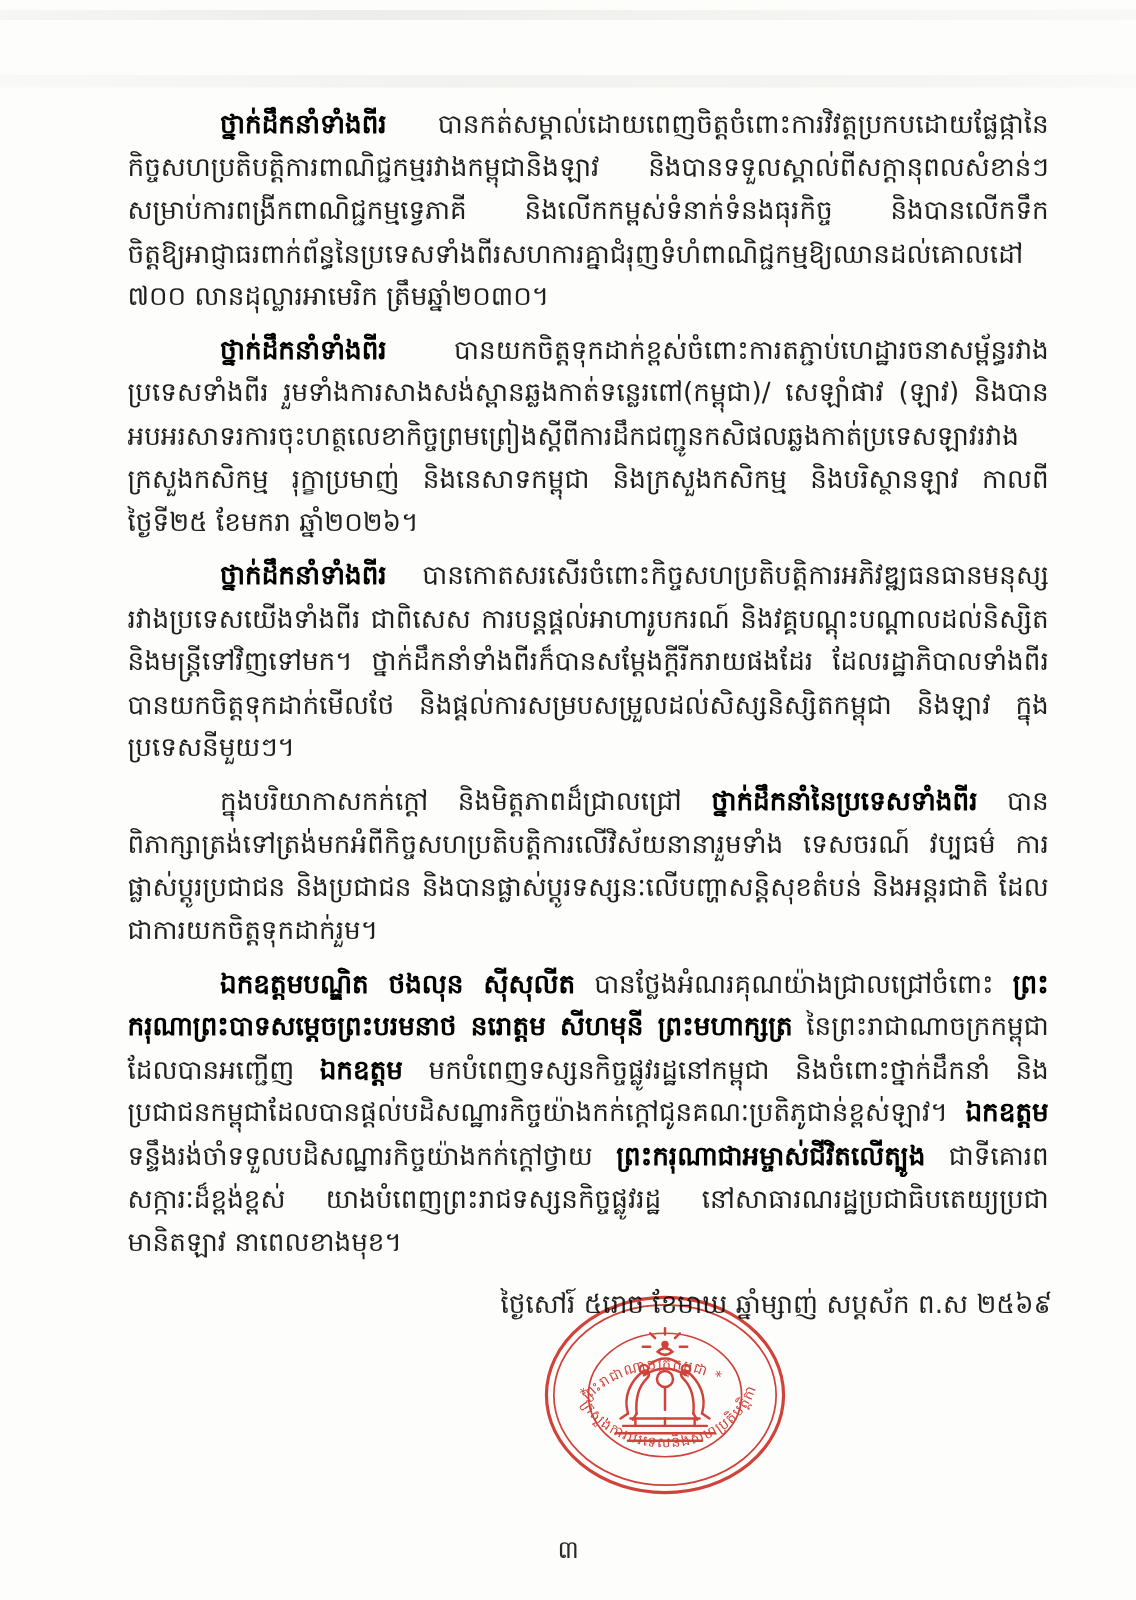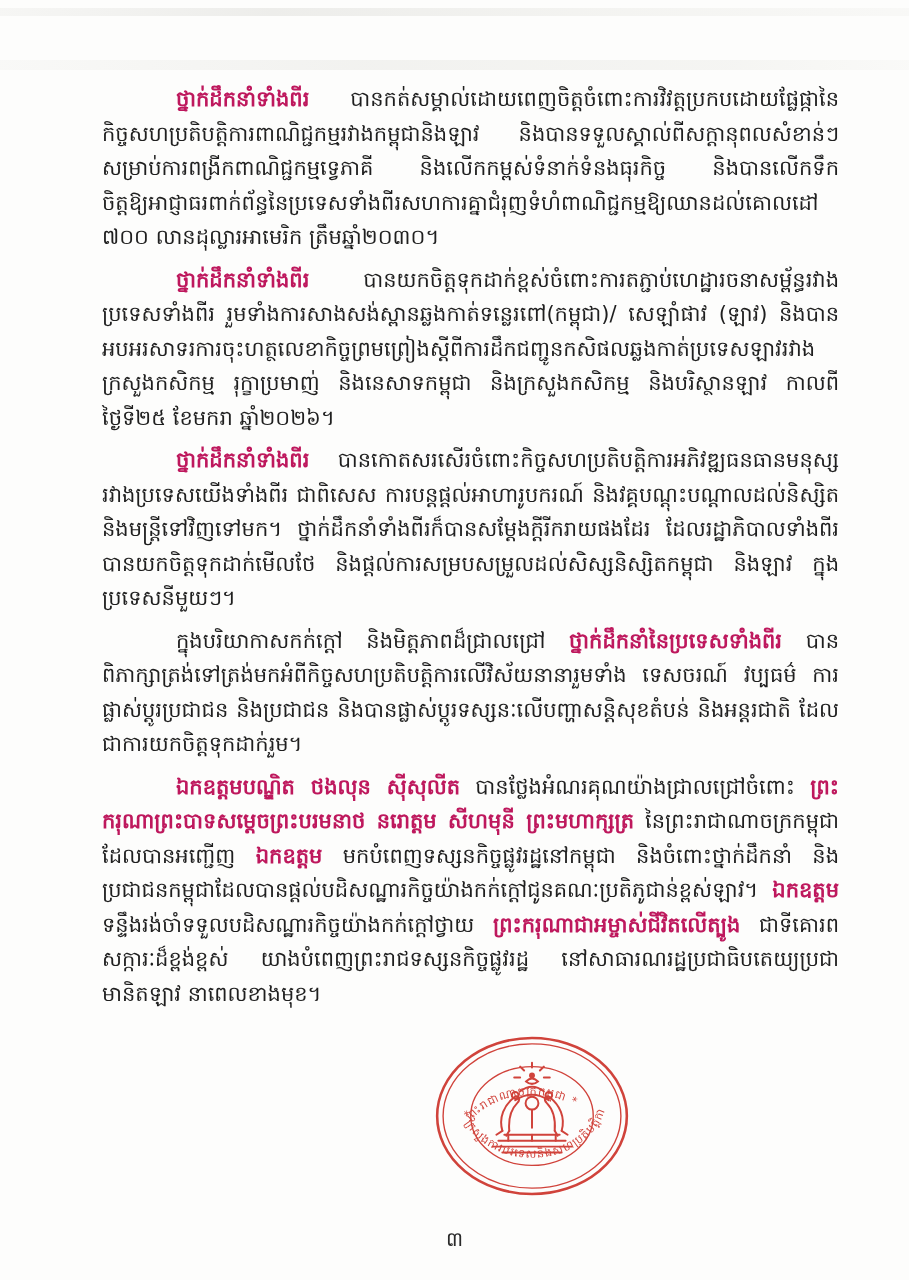--- a/index.html
+++ b/index.html
@@ -12,21 +12,21 @@
   .scan-streak{position:absolute;left:0;right:0;pointer-events:none;}
   .streak-1{top:8px;height:8px;background:linear-gradient(90deg,#f4f4f2,#e9e9e6 30%,#f2f2ef 70%,#f7f7f5);opacity:.8;}
   .streak-2{top:60px;height:10px;background:linear-gradient(90deg,#f7f7f5,#ededEA 40%,#f1f1ee 80%,#f8f8f6);opacity:.7;}
   .doc-body{
     position:absolute;left:102px;top:82px;width:737px;
     font-size:21px;line-height:34.5px;
     text-align:justify;
     overflow-wrap:anywhere;
   }
   .para{margin:0 0 8px 0;text-indent:74px;}
-  .para b{color:#be185d;}
+  .para b{color:#000000;}
   .date-block{
     position:absolute;left:390px;top:1026px;width:462px;
     text-align:center;font-size:21px;line-height:35px;color:#222;
   }
   .seal{
     position:absolute;left:433px;top:1034px;width:198px;height:164px;
     mix-blend-mode:multiply;opacity:.93;
   }
   .seal svg{display:block;width:100%;height:100%;}
   .seal text{font-family:"DejaVu Sans", sans-serif;font-size:11.5px;letter-spacing:1px;fill:#cf342c;}
@@ -43,20 +43,21 @@
 
 <div class="doc-body">
     <p class="para"><b>ថ្នាក់ដឹកនាំទាំងពីរ</b><span> បានកត់សម្គាល់ដោយពេញចិត្តចំពោះការវិវត្តប្រកបដោយផ្លែផ្កានៃកិច្ចសហប្រតិបត្តិការពាណិជ្ជកម្មរវាងកម្ពុជានិងឡាវ និងបានទទួលស្គាល់ពីសក្តានុពលសំខាន់ៗសម្រាប់ការពង្រីកពាណិជ្ជកម្មទ្វេភាគី និងលើកកម្ពស់ទំនាក់ទំនងធុរកិច្ច និងបានលើកទឹកចិត្តឱ្យអាជ្ញាធរពាក់ព័ន្ធនៃប្រទេសទាំងពីរសហការគ្នាជំរុញទំហំពាណិជ្ជកម្មឱ្យឈានដល់គោលដៅ ៧០០ លានដុល្លារអាមេរិក ត្រឹមឆ្នាំ២០៣០។</span></p>
     <p class="para"><b>ថ្នាក់ដឹកនាំទាំងពីរ</b><span> បានយកចិត្តទុកដាក់ខ្ពស់ចំពោះការតភ្ជាប់ហេដ្ឋារចនាសម្ព័ន្ធរវាងប្រទេសទាំងពីរ រួមទាំងការសាងសង់ស្ពានឆ្លងកាត់ទន្លេរពៅ(កម្ពុជា)/ សេឡាំផាវ (ឡាវ) និងបានអបអរសាទរការចុះហត្ថលេខាកិច្ចព្រមព្រៀងស្តីពីការដឹកជញ្ជូនកសិផលឆ្លងកាត់ប្រទេសឡាវរវាងក្រសួងកសិកម្ម រុក្ខាប្រមាញ់ និងនេសាទកម្ពុជា និងក្រសួងកសិកម្ម និងបរិស្ថានឡាវ កាលពីថ្ងៃទី២៥ ខែមករា ឆ្នាំ២០២៦។</span></p>
     <p class="para"><b>ថ្នាក់ដឹកនាំទាំងពីរ</b><span> បានកោតសរសើរចំពោះកិច្ចសហប្រតិបត្តិការអភិវឌ្ឍធនធានមនុស្ស រវាងប្រទេសយើងទាំងពីរ ជាពិសេស ការបន្តផ្តល់អាហារូបករណ៍ និងវគ្គបណ្តុះបណ្តាលដល់និស្សិត និងមន្ត្រីទៅវិញទៅមក។ ថ្នាក់ដឹកនាំទាំងពីរក៏បានសម្តែងក្តីរីករាយផងដែរ ដែលរដ្ឋាភិបាលទាំងពីរបានយកចិត្តទុកដាក់មើលថែ និងផ្តល់ការសម្របសម្រួលដល់សិស្សនិស្សិតកម្ពុជា និងឡាវ ក្នុងប្រទេសនីមួយៗ។</span></p>
     <p class="para"><span>ក្នុងបរិយាកាសកក់ក្តៅ និងមិត្តភាពដ៏ជ្រាលជ្រៅ </span><b>ថ្នាក់ដឹកនាំនៃប្រទេសទាំងពីរ</b><span> បានពិភាក្សាត្រង់ទៅត្រង់មកអំពីកិច្ចសហប្រតិបត្តិការលើវិស័យនានារួមទាំង ទេសចរណ៍ វប្បធម៌ ការផ្លាស់ប្តូរប្រជាជន និងប្រជាជន និងបានផ្លាស់ប្តូរទស្សនៈលើបញ្ហាសន្តិសុខតំបន់ និងអន្តរជាតិ ដែលជាការយកចិត្តទុកដាក់រួម។</span></p>
     <p class="para"><b>ឯកឧត្តមបណ្ឌិត ថងលុន ស៊ីសុលីត</b><span> បានថ្លែងអំណរគុណយ៉ាងជ្រាលជ្រៅចំពោះ </span><b>ព្រះករុណាព្រះបាទសម្តេចព្រះបរមនាថ នរោត្តម សីហមុនី ព្រះមហាក្សត្រ</b><span> នៃព្រះរាជាណាចក្រកម្ពុជា ដែលបានអញ្ជើញ </span><b>ឯកឧត្តម</b><span> មកបំពេញទស្សនកិច្ចផ្លូវរដ្ឋនៅកម្ពុជា និងចំពោះថ្នាក់ដឹកនាំ និងប្រជាជនកម្ពុជាដែលបានផ្តល់បដិសណ្ឋារកិច្ចយ៉ាងកក់ក្តៅជូនគណៈប្រតិភូជាន់ខ្ពស់ឡាវ។ </span><b>ឯកឧត្តម</b><span> ទន្ទឹងរង់ចាំទទួលបដិសណ្ឋារកិច្ចយ៉ាងកក់ក្តៅថ្វាយ </span><b>ព្រះករុណាជាអម្ចាស់ជីវិតលើត្បូង</b><span> ជាទីគោរពសក្ការៈដ៏ខ្ពង់ខ្ពស់ យាងបំពេញព្រះរាជទស្សនកិច្ចផ្លូវរដ្ឋ នៅសាធារណរដ្ឋប្រជាធិបតេយ្យប្រជាមានិតឡាវ នាពេលខាងមុខ។</span></p>
   </div>
 
 <div class="date-block">
+  <div>ថ្ងៃសៅរ៍ ៥រោច ខែមាឃ ឆ្នាំម្សាញ់ សប្តស័ក ព.ស ២៥៦៩</div>
 </div>
 
 <div class="seal">
   <svg viewBox="0 0 200 166" xmlns="http://www.w3.org/2000/svg">
     <g fill="none" stroke="#cf342c">
       <ellipse cx="100" cy="83" rx="96" ry="79" stroke-width="2.6"></ellipse>
       <ellipse cx="100" cy="83" rx="90" ry="73" stroke-width="1.4"></ellipse>
       <ellipse cx="100" cy="83" rx="62" ry="50" stroke-width="1.4"></ellipse>
     </g>
     <defs>

